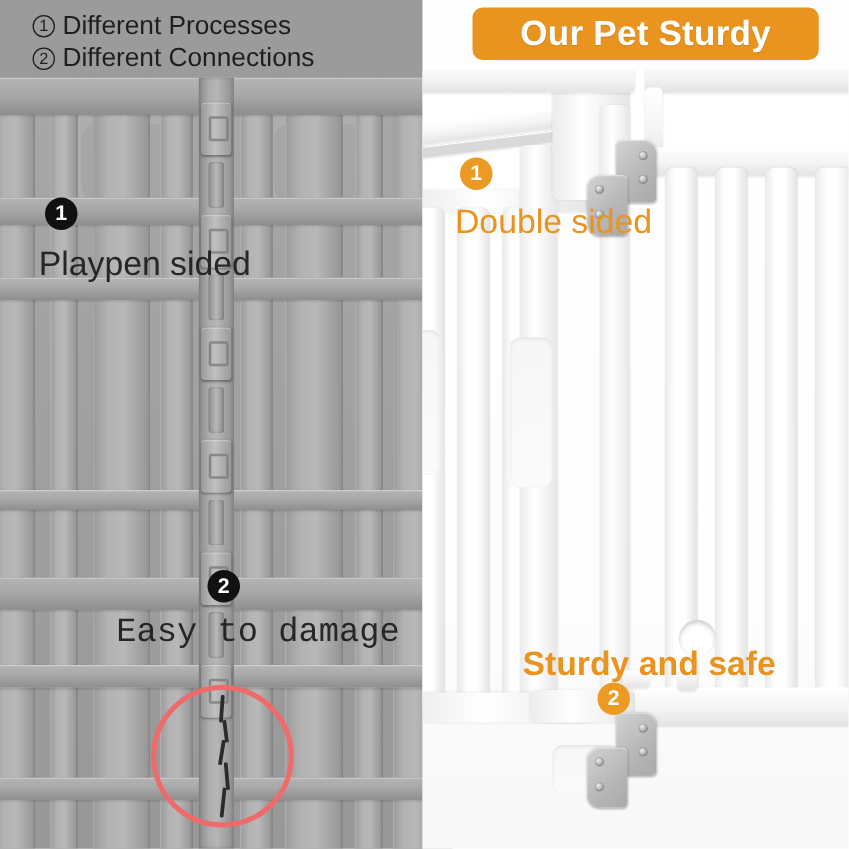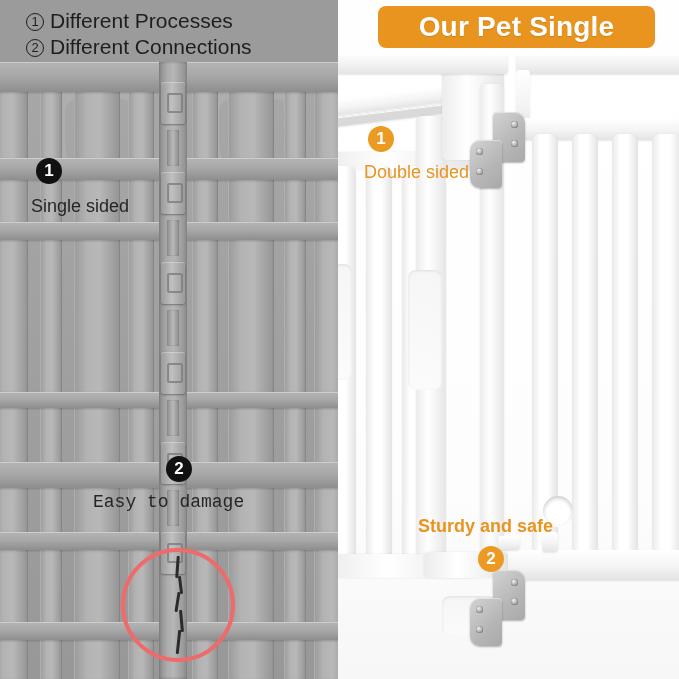--- a/index.html
+++ b/index.html
@@ -82,21 +82,21 @@
       background:#e8941f;border-radius:8px;color:#fff;font-size:28px;font-weight:bold;
       display:flex;align-items:center;justify-content:center;letter-spacing:.2px;
       text-shadow:0 1px 1px rgba(0,0,0,.12);box-sizing:border-box;}
 
   .dot{position:absolute;border-radius:50%;display:flex;align-items:center;
        justify-content:center;color:#fff;font-weight:bold;font-size:17px;
        width:26px;height:26px;}
   .dot.black{background:#111;}
   .dot.orange{background:#eb9a24;}
 
-  .cap{position:absolute;white-space:nowrap;font-size:18px;}
+  .cap{position:absolute;white-space:nowrap;font-size:27px;}
   .cap.dark{color:#262626;}
   .cap.orange{color:#e8941f;}
 </style>
 </head>
 <body>
 
 <div class="stage">
 
   <div class="left-half">
 
@@ -149,21 +149,21 @@
     <div class="top-list">
       <span class="ln">
         <span class="circ-num">1</span><span>Different Processes</span>
       </span>
       <span class="ln">
         <span class="circ-num">2</span><span>Different Connections</span>
       </span>
     </div>
 
     <div class="dot black" style="left:36px;top:158px;">1</div>
-    <div class="cap dark" style="left:31px;top:196px;">Single sided</div>
+    <div class="cap dark" style="left:31px;top:196px;">Playpen sided</div>
 
     <div class="dot black" style="left:166px;top:456px;">2</div>
     <div class="cap dark" style="left:93px;top:492px;font-family:Liberation Mono, monospace;">Easy to damage</div>
   </div>
 
   <div class="right-half">
 
     <div class="w-photo">
 
       <div class="w-rail" style="left:-24px;top:36px;width:170px;height:16px;transform:rotate(-7deg);"></div>
@@ -212,15 +212,15 @@
     <div class="screw" style="left:138px;top:606px;"></div>
     <div class="screw" style="left:138px;top:626px;"></div>
 
     <div class="dot orange" style="left:30px;top:126px;">1</div>
     <div class="cap orange" style="left:26px;top:162px;">Double sided</div>
 
     <div class="cap orange" style="left:80px;top:516px;font-weight:bold;">Sturdy and safe</div>
     <div class="dot orange" style="left:140px;top:546px;">2</div>
   </div>
 
-  <div class="title-badge">Our Pet Single</div>
+  <div class="title-badge">Our Pet Sturdy</div>
 
 </div>
 
 </body></html>

